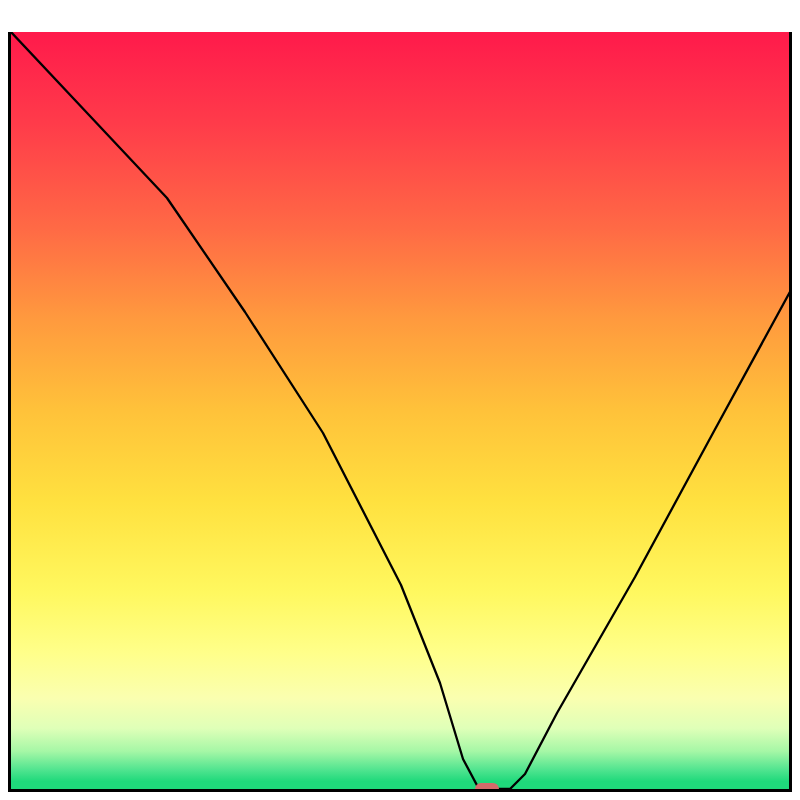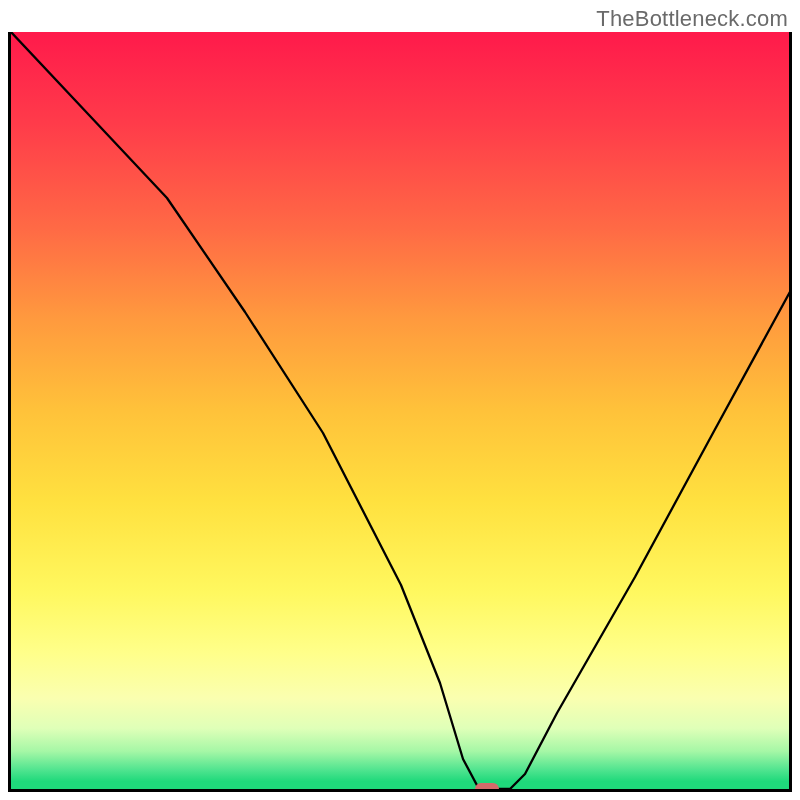--- a/index.html
+++ b/index.html
@@ -76,21 +76,20 @@
     height: 12px;
     border-radius: 8px;
     background: #d46a6a;
     z-index: 2;
   }
 </style>
 </head>
 <body>
 <div class="wrap">
 
-  <div class="watermark">TheBottleneck.com</div>
 
   <div class="plot-frame">
 
     <div class="gradient"></div>
 
     <svg class="curve" viewBox="0 0 778 757" preserveAspectRatio="none">
       <path fill="none" stroke="#000" stroke-width="2.3" stroke-linejoin="round" stroke-linecap="round" d="M 0 0 L 78 83 L 156 166 L 234 280 L 312 401 L 390 553 L 429 651 L 452 727 L 468 757 L 483 757 L 499 757 L 514 742 L 546 681 L 624 545 L 702 401 L 780 258"></path>
     </svg>
 
     <div class="marker" style="left:464px;bottom:-6px;background:#d46a6a;"></div>

